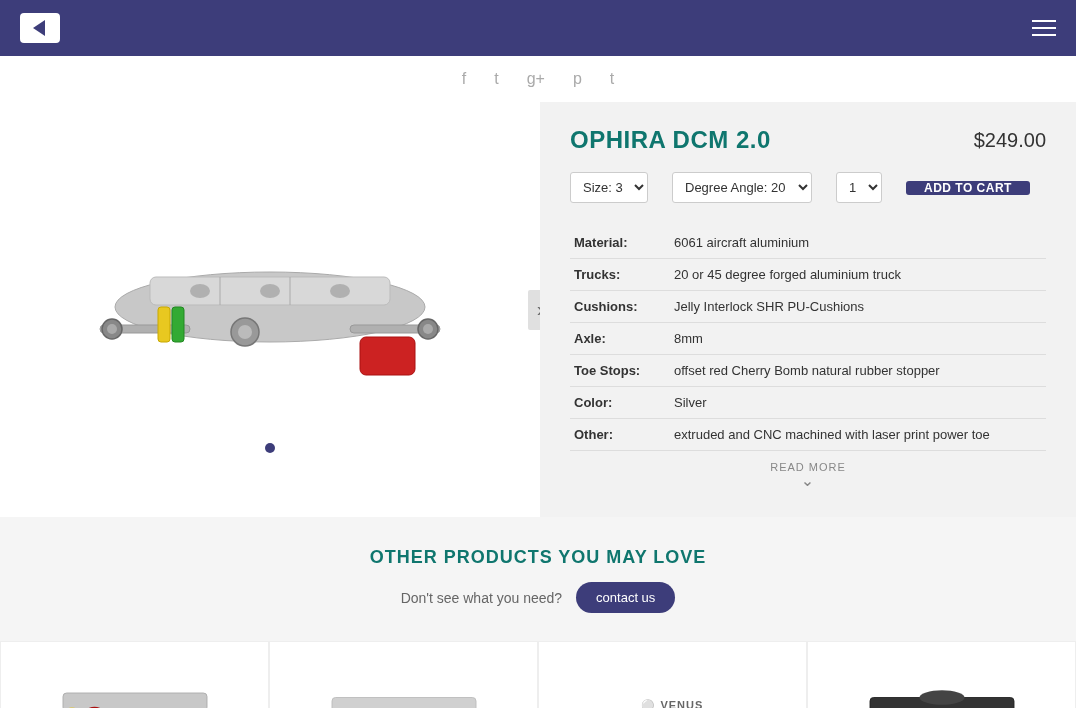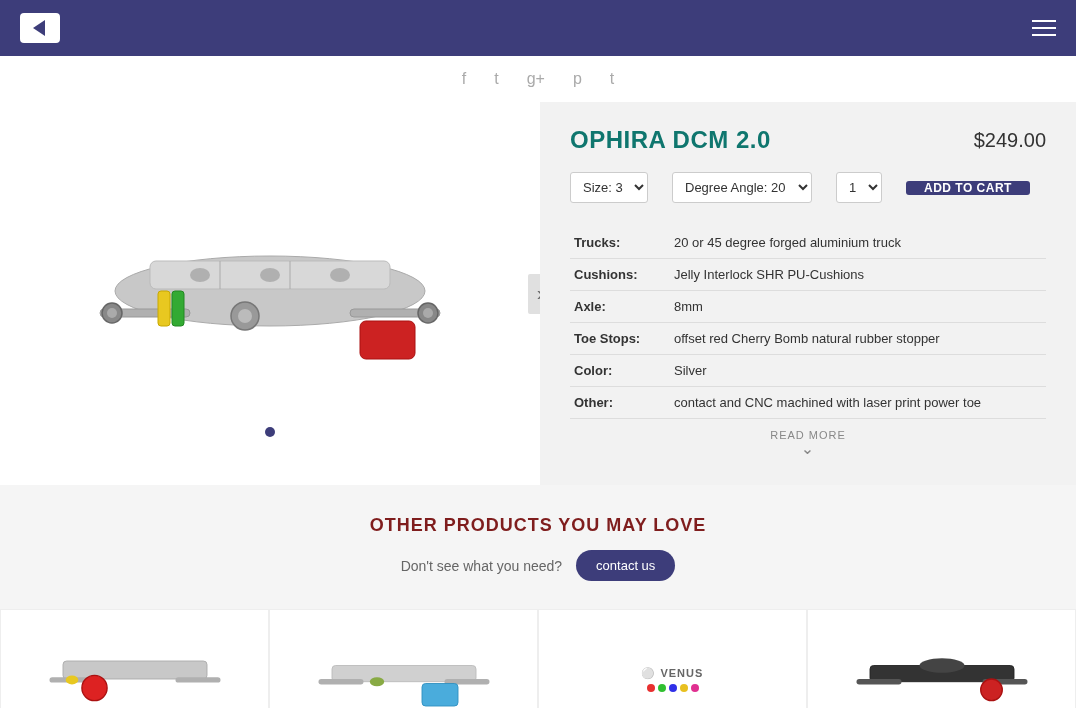--- a/index.html
+++ b/index.html
@@ -202,21 +202,21 @@
 
     
     .other-products {
       background: #f5f5f5;
       padding: 30px 0 20px;
       text-align: center;
     }
     .other-products h2 {
       font-size: 18px;
       font-weight: bold;
-      color: #7f1d1d;
+      color: #0f766e;
       letter-spacing: 1px;
       margin-bottom: 14px;
       text-transform: uppercase;
     }
     .contact-row {
       display: flex;
       align-items: center;
       justify-content: center;
       gap: 14px;
       margin-bottom: 8px;
@@ -361,20 +361,24 @@
       <select class="select-dropdown">
         <option>1</option>
         <option>2</option>
         <option>3</option>
       </select>
       <button class="add-to-cart-btn">ADD TO CART</button>
     </div>
 
     <table class="specs-table">
       <tbody id="specs-tbody">
+      <tr>
+            <td>Material:</td>
+            <td>6061 aircraft aluminium</td>
+          </tr>
           <tr>
             <td>Trucks:</td>
             <td>20 or 45 degree forged aluminium truck</td>
           </tr>
           <tr>
             <td>Cushions:</td>
             <td>Jelly Interlock SHR PU-Cushions</td>
           </tr>
           <tr>
             <td>Axle:</td>
@@ -383,21 +387,21 @@
           <tr>
             <td>Toe Stops:</td>
             <td>offset red Cherry Bomb natural rubber stopper</td>
           </tr>
           <tr>
             <td>Color:</td>
             <td>Silver</td>
           </tr>
           <tr>
             <td>Other:</td>
-            <td>contact and CNC machined with laser print power toe</td>
+            <td>extruded and CNC machined with laser print power toe</td>
           </tr>
         </tbody>
     </table>
 
     <div class="read-more">
       <span>READ MORE</span>
       <span class="chevron-down">⌄</span>
     </div>
   </div>
 </div>

